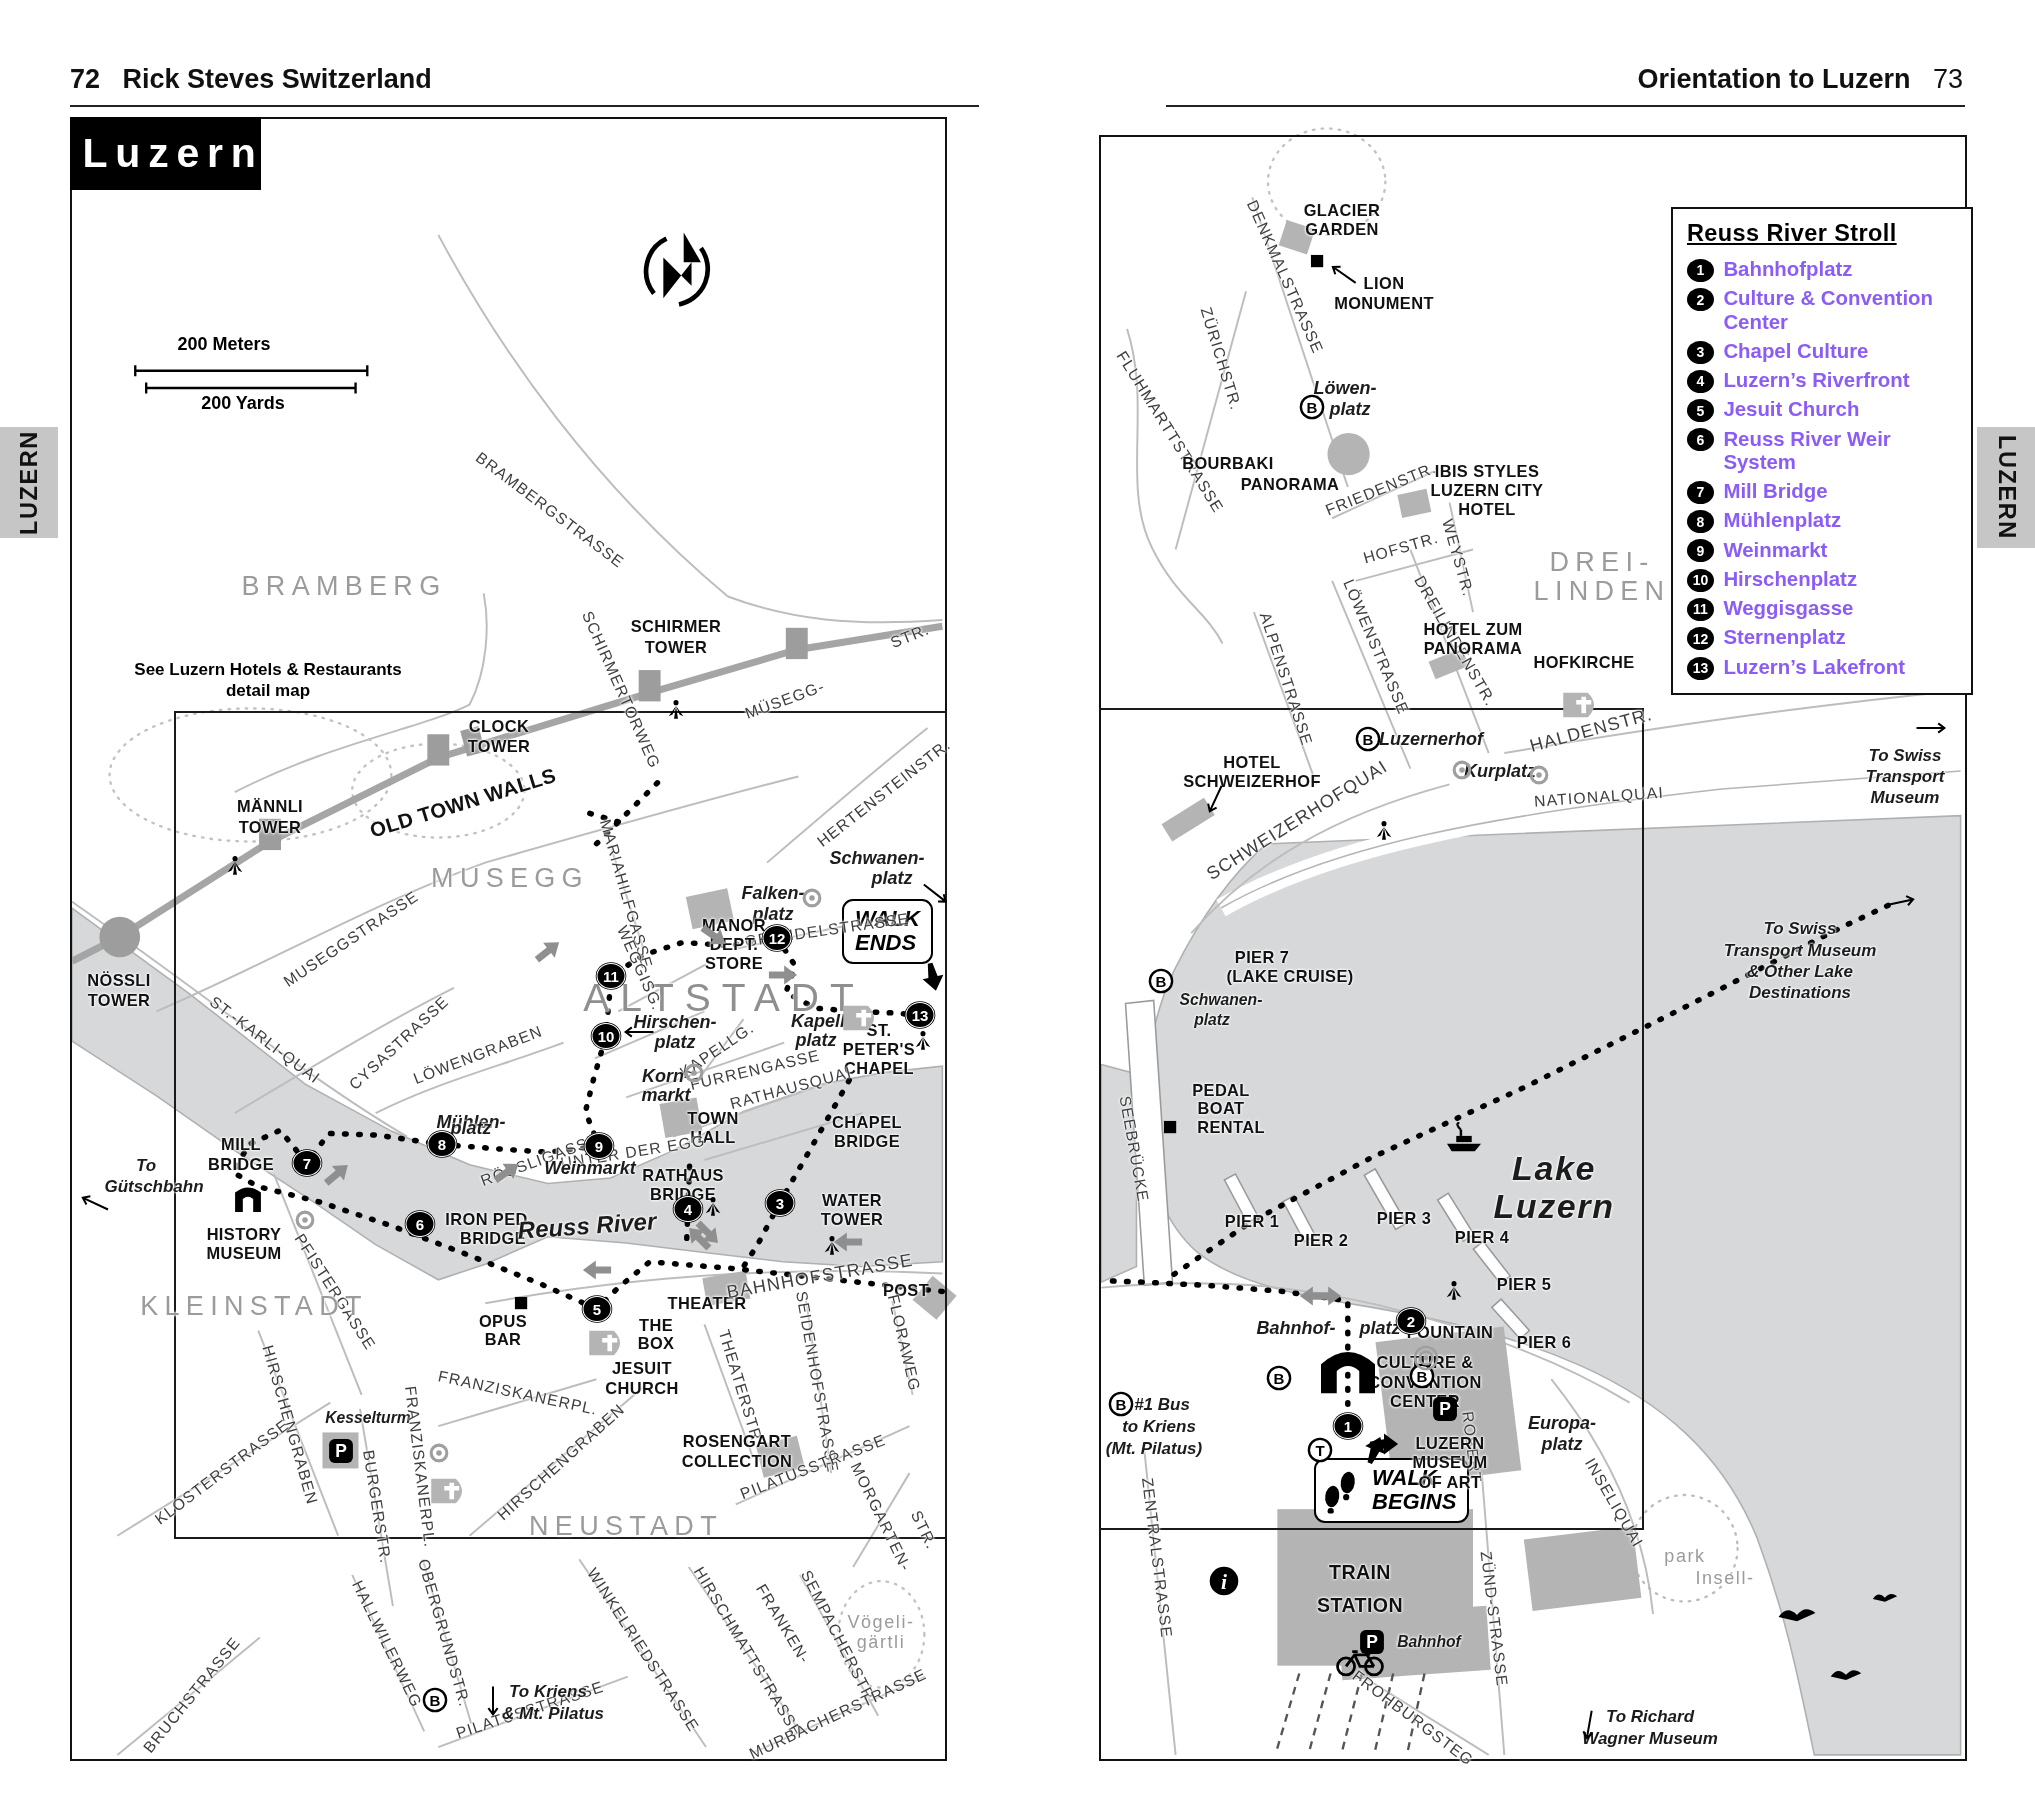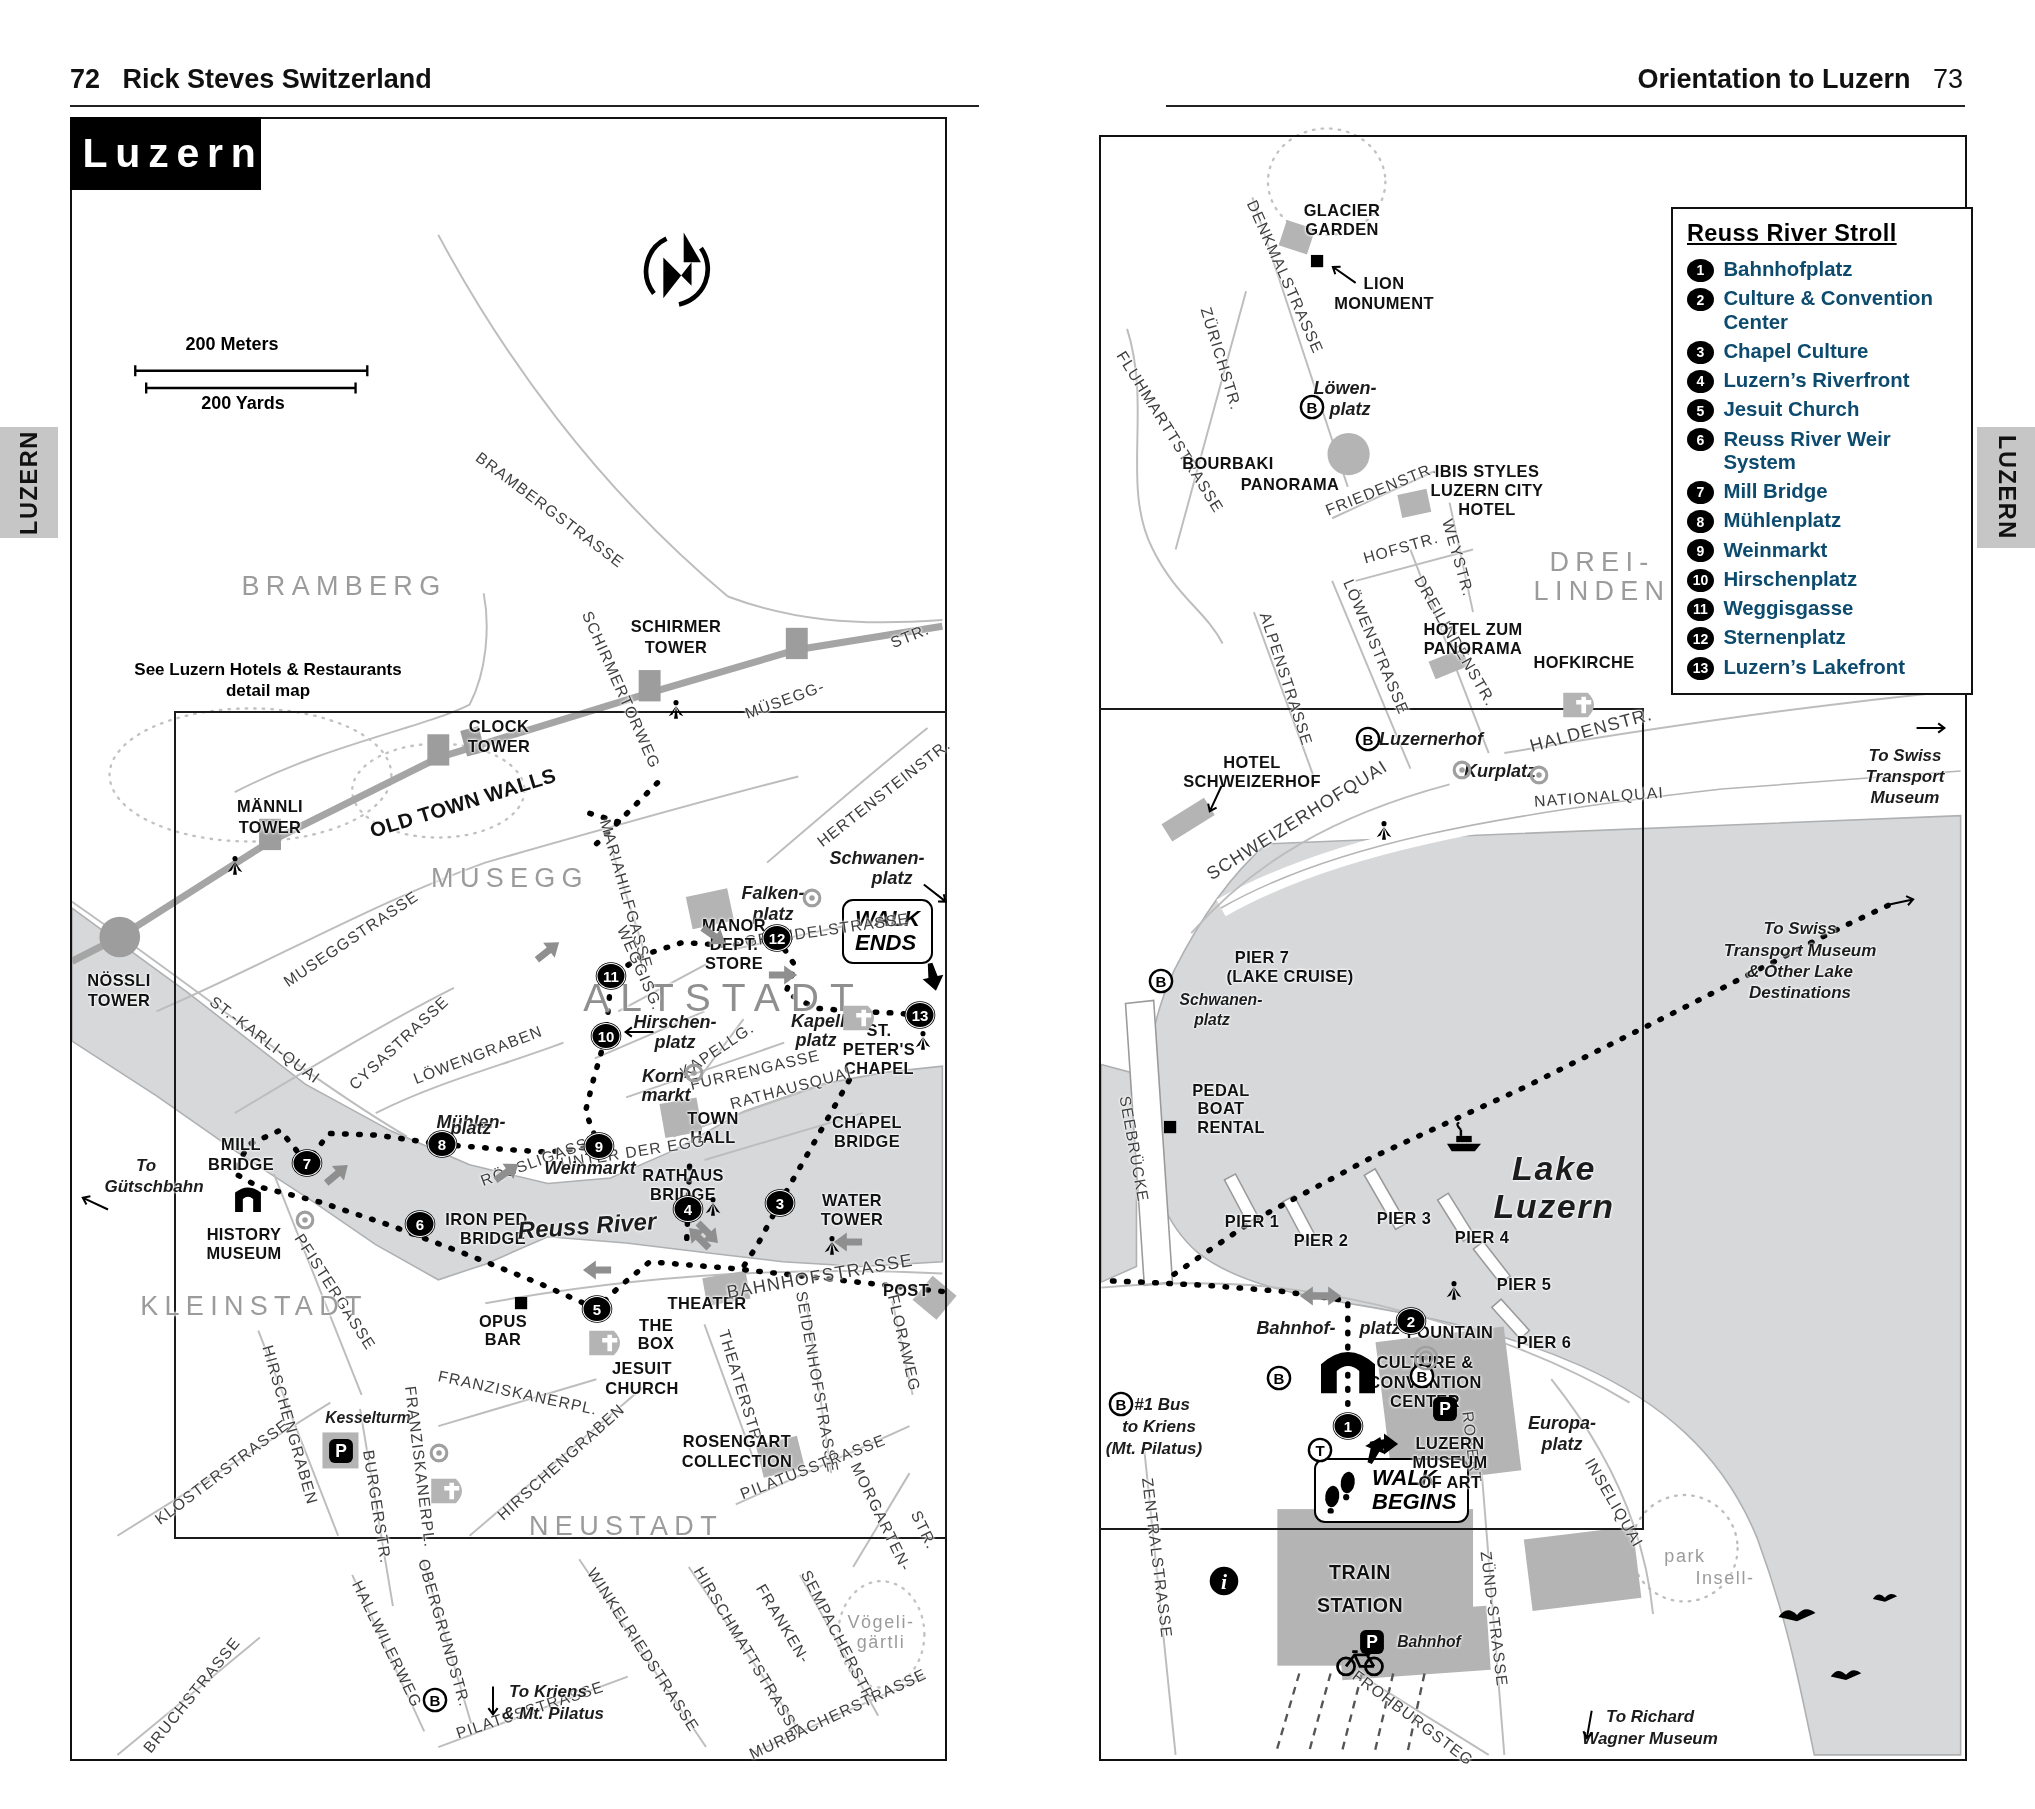--- a/index.html
+++ b/index.html
@@ -34,21 +34,21 @@
       font-weight:700;font-size:15px;display:flex;align-items:center;justify-content:center;
       transform:translate(-50%,-50%);border:1.6px solid #fff;box-shadow:0 0 0 0.8px #000;}
   .ic{position:absolute;transform:translate(-50%,-50%);}
   .ic svg{position:static;display:block;}
   
   #legend{position:absolute;border:2.3px solid #111;background:#fff;padding:11px 7.8px 7.8px 14px;}
   #legend .lt{font-size:23.5px;font-weight:700;text-decoration:underline;margin-bottom:11px;letter-spacing:0.4px;}
   .litem{display:flex;align-items:flex-start;margin-bottom:5.5px;}
   .lnum{flex:0 0 27px;height:23px;width:27px;background:#000;border-radius:50%;color:#fff;
         font-weight:700;font-size:14px;display:flex;align-items:center;justify-content:center;margin-right:9.4px;margin-top:0.8px;}
-  .ltxt{font-size:20.4px;font-weight:600;color:#0c4a6e;line-height:1.15;}
+  .ltxt{font-size:20.4px;font-weight:600;color:#8b5cf6;line-height:1.15;}
   
   .sign{position:absolute;border:2.3px solid #000;border-radius:11px;background:#fff;
         font-style:italic;font-weight:800;text-align:left;padding:6.3px 11px;line-height:1.1;}
 </style>
 </head>
 <body>
 <div id="canvas">
 
 <svg width="2035" height="1809" viewBox="0 0 2600 2311">
 
@@ -219,21 +219,21 @@
 
 <div class="mapborder" style="left:70px;top:117px;width:873px;height:1640px;"></div>
 <div class="mapborder" style="left:1099px;top:135px;width:864px;height:1622px;"></div>
 <div class="innerbox" style="left:174px;top:711px;width:769px;height:824px;"></div>
 <div class="innerbox" style="left:1099px;top:708px;width:543px;height:818px;border-left:none;border-bottom:2.3px solid #1a1a1a;"></div>
 
 <div class="titlebox" style="left:70px;top:117px;width:178px;height:73px;">
   <span>Luzern</span>
     </div>
 
-<div class="lbl n" style="left:232px;top:344px;transform:translate(-50%,-50%);">200 Meters</div>
+<div class="lbl n" style="left:224px;top:344px;transform:translate(-50%,-50%);">200 Meters</div>
 <svg style="left:129px;top:359px;" width="250" height="47" viewBox="0 0 320 60">
   <path d="M8,22 L8,8 M8,15 L305,15 M305,22 L305,8" stroke="#000" stroke-width="3" fill="none"></path>
   <path d="M22,30 L22,44 M22,37 L290,37 M290,30 L290,44" stroke="#000" stroke-width="3" fill="none"></path>
 </svg>
 <div class="lbl n" style="left:243px;top:403px;transform:translate(-50%,-50%);">200 Yards</div>
 
 <div class="lbl n" style="left:268px;top:669px;transform:translate(-50%,-50%);font-size:17px;">See Luzern Hotels &amp; Restaurants</div>
 <div class="lbl n" style="left:268px;top:690px;transform:translate(-50%,-50%);font-size:17px;">detail map</div>
 
 <div class="sign" style="left:842px;top:899px;font-size:22px;">

